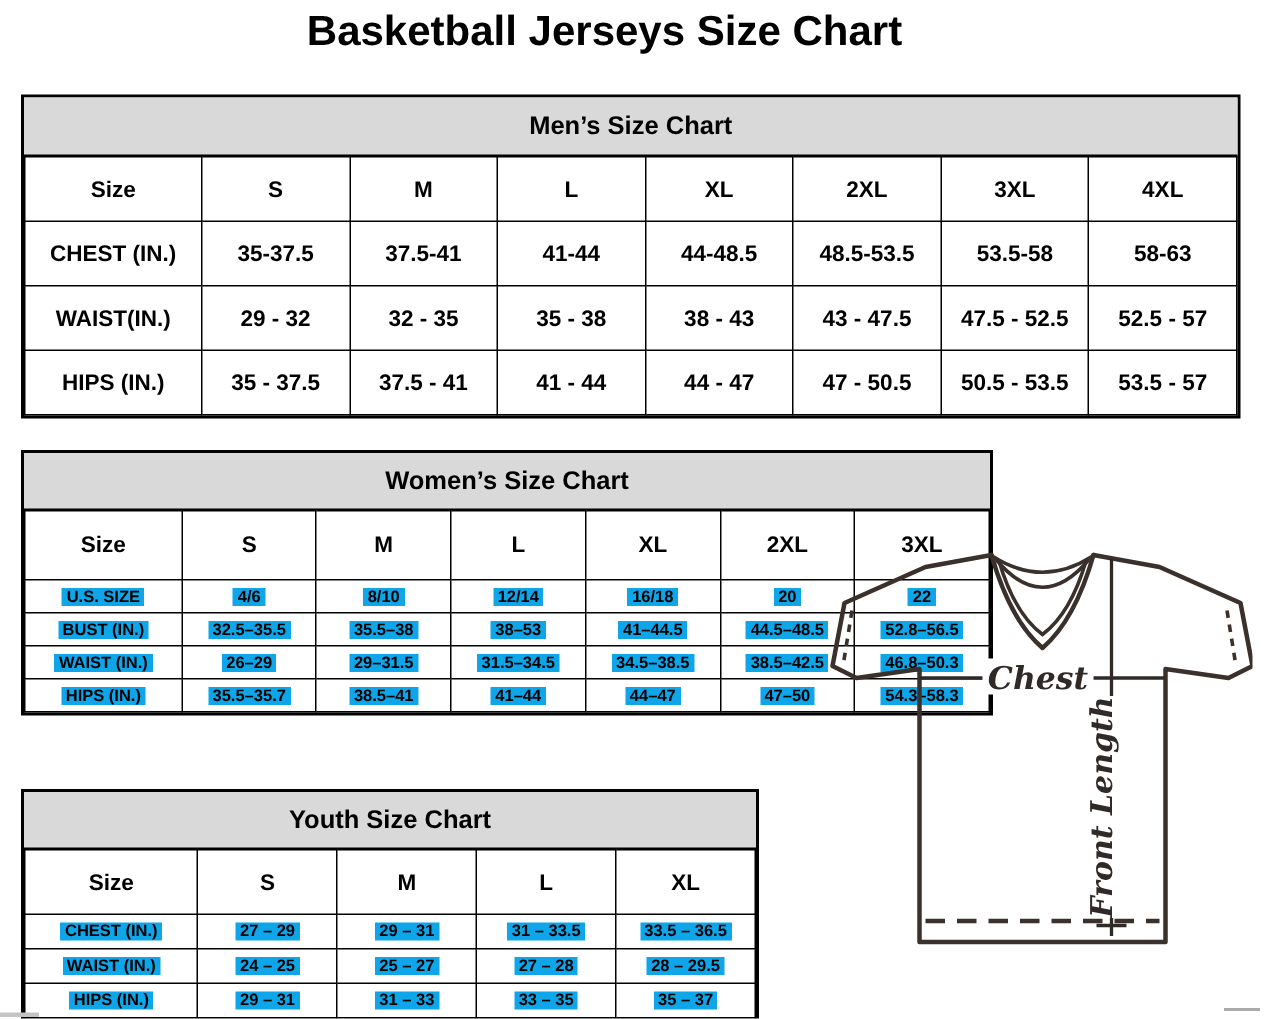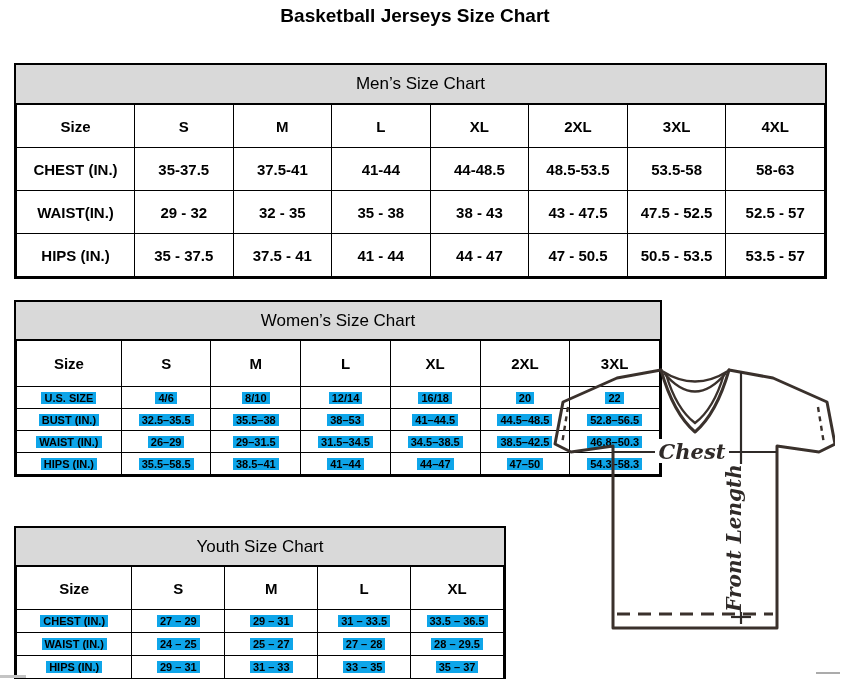--- a/index.html
+++ b/index.html
@@ -2,29 +2,29 @@
 <html><head>
 <meta charset="utf-8">
 <style>
   html,body { margin:0; padding:0; }
   body {
     width:843px; height:679px; background:#ffffff; position:relative;
     font-family:"Liberation Sans", sans-serif; color:#000;
     overflow:hidden;
   }
   .page-title {
-    position:absolute; top:5px; left:12px; width:806px; margin:0;
-    text-align:center; font-size:19px; font-weight:bold; color:#000;
+    position:absolute; top:5px; left:0; width:806px; margin:0;
+    text-align:center; font-size:28px; font-weight:bold; color:#000;
   }
   .chart {
     position:absolute; border:2px solid #000; background:#fff; box-sizing:border-box;
   }
   .band {
     background:#d9d9d9; border-bottom:1px solid #000;
-    text-align:center; font-weight:normal; font-size:17px;
+    text-align:center; font-weight:bold; font-size:17px;
     height:37px; line-height:37px;
   }
   table { width:100%; border-collapse:collapse; table-layout:fixed; }
   th, td {
     border:1px solid #000; text-align:center; vertical-align:middle;
     font-weight:bold; color:#000; padding:0;
   }
   #men { left:14px; top:63px; width:813px; }
   #men .band { height:38px; line-height:38px; }
   #men .head-row th { height:42px; font-size:15px; }
@@ -160,21 +160,21 @@
           <th><span class="hl">WAIST (IN.)</span></th>
           <td><span class="hl">26–29</span></td>
           <td><span class="hl">29–31.5</span></td>
           <td><span class="hl">31.5–34.5</span></td>
           <td><span class="hl">34.5–38.5</span></td>
           <td><span class="hl">38.5–42.5</span></td>
           <td><span class="hl">46.8–50.3</span></td>
         </tr>
         <tr class="data-row">
           <th><span class="hl">HIPS (IN.)</span></th>
-          <td><span class="hl">35.5–58.5</span></td>
+          <td><span class="hl">35.5–35.7</span></td>
           <td><span class="hl">38.5–41</span></td>
           <td><span class="hl">41–44</span></td>
           <td><span class="hl">44–47</span></td>
           <td><span class="hl">47–50</span></td>
           <td><span class="hl">54.3–58.3</span></td>
         </tr>
       </tbody>
     </table>
 </section>
 

